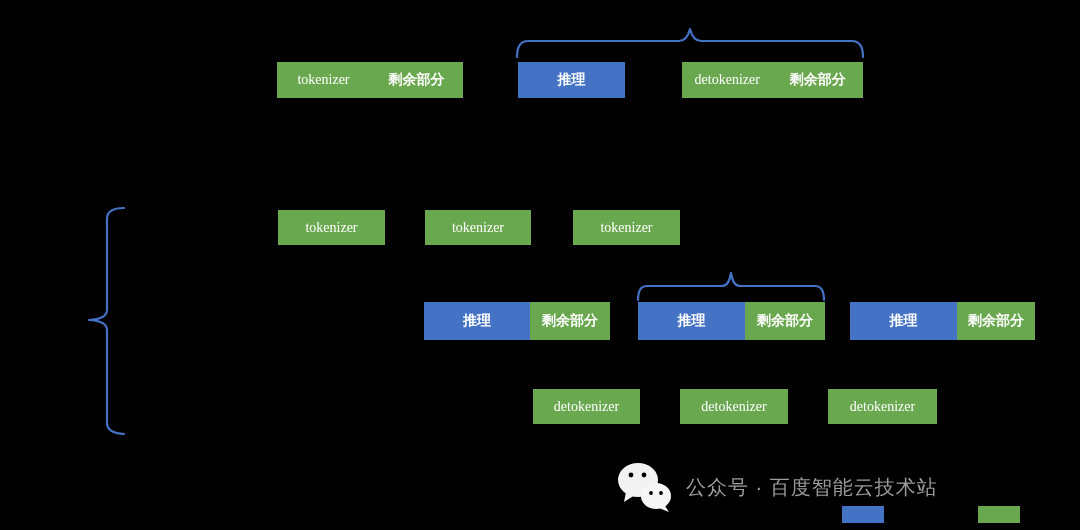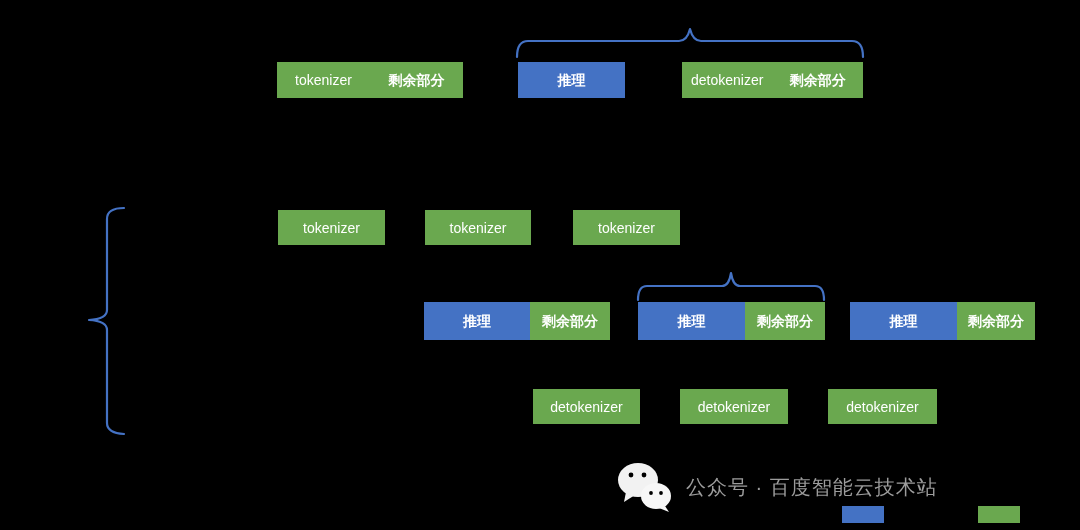--- a/index.html
+++ b/index.html
@@ -11,21 +11,21 @@
   }
   html,body{margin:0;padding:0;}
   body{
     width:1080px;height:530px;position:relative;overflow:hidden;
     background:var(--bg);
     font-family:"Liberation Sans", sans-serif;
   }
   .stage{position:absolute;inset:0;}
   .block{
     position:absolute;display:flex;align-items:center;justify-content:center;
-    color:#ffffff;font-size:14px;line-height:1;box-sizing:border-box;
+    color:#ffffff;font-size:14px;line-height:1;box-sizing:border-box;font-family:Liberation Serif, serif;
   }
   .block.green{background:var(--green);}
   .block.blue{background:var(--blue);}
   .split{display:flex;}
   .split .part{flex:1;text-align:center;}
   .zh{font-weight:700;text-align:center;}
   .en{font-weight:400;}
   svg.brace{position:absolute;overflow:visible;}
   svg.brace path{fill:none;stroke:var(--brace);stroke-width:2.2;stroke-linecap:round;stroke-linejoin:round;}
   .watermark{

